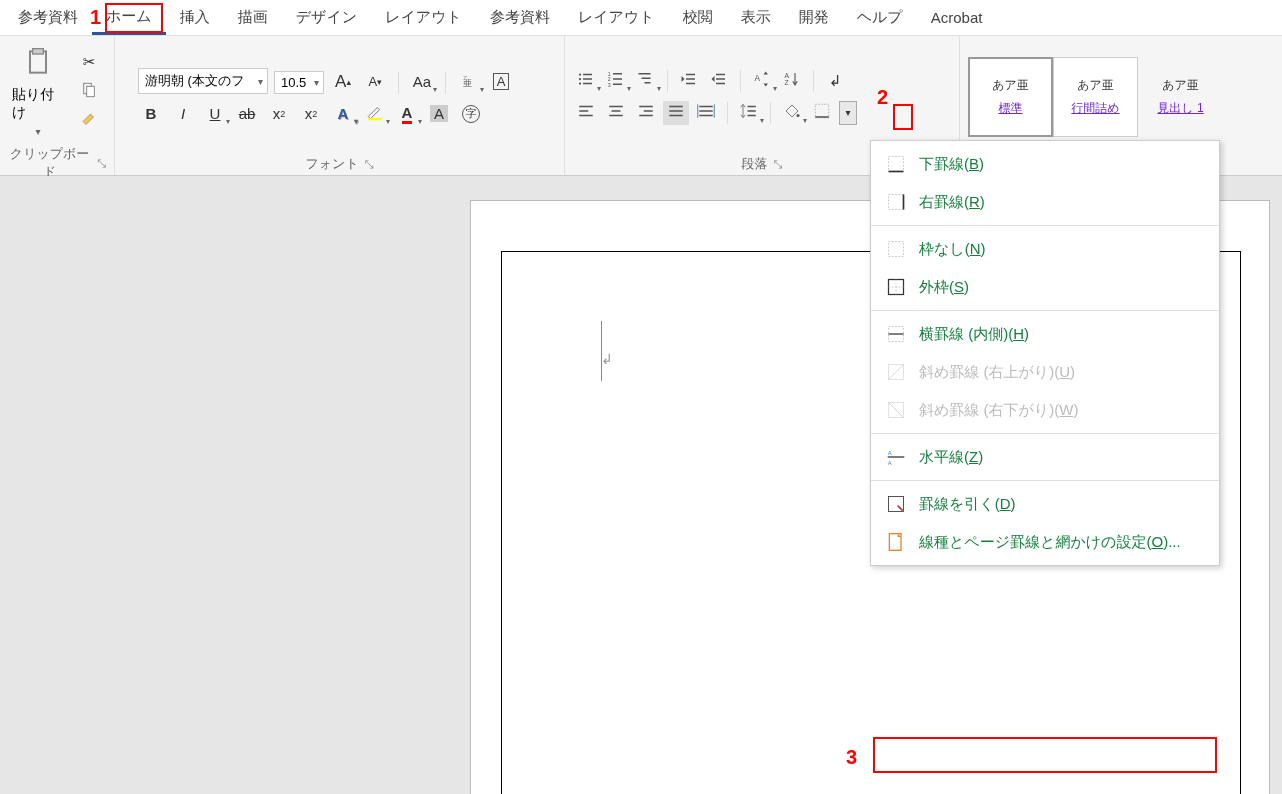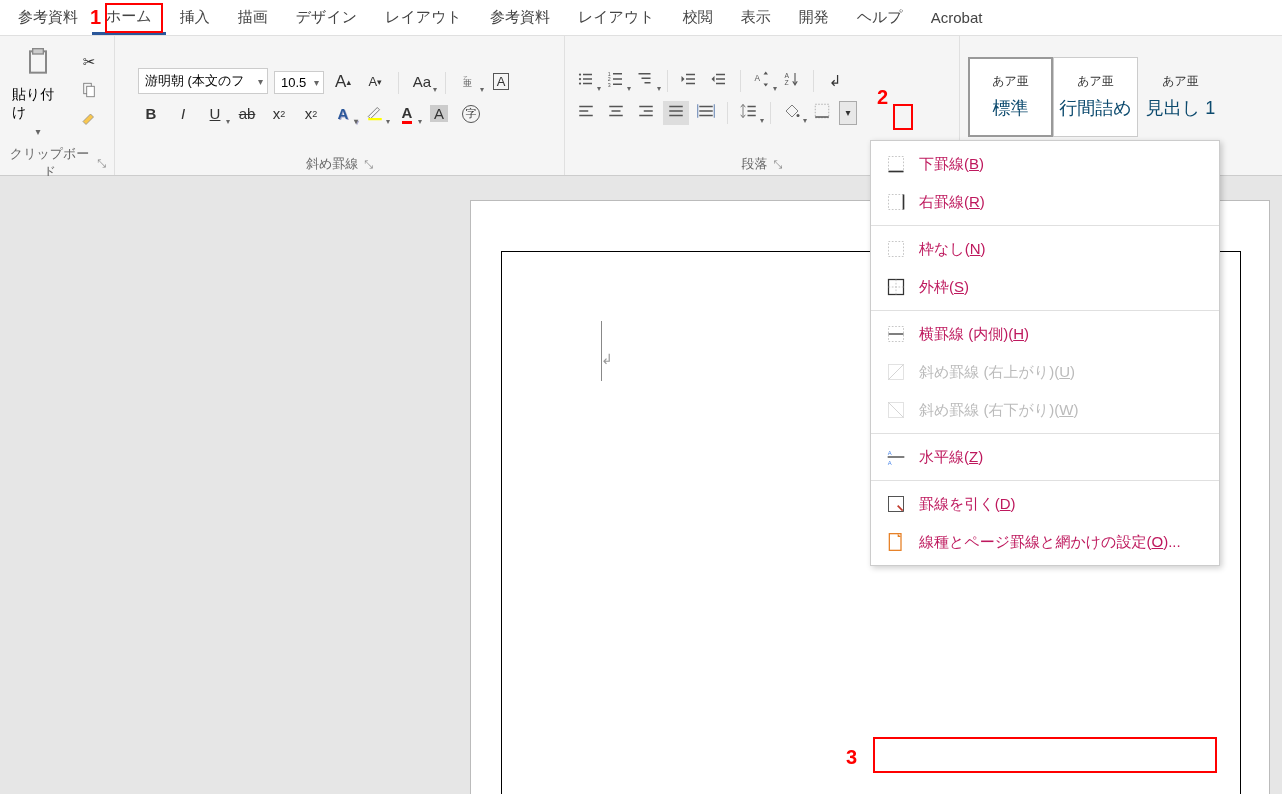--- a/index.html
+++ b/index.html
@@ -36,36 +36,36 @@
 
 .para-rows { display: flex; flex-direction: column; gap: 8px; }
 .para-row { display: flex; align-items: center; gap: 4px; }
 .divider { width: 1px; height: 22px; background: #ddd; margin: 0 4px; }
 
 
 .styles-body { display: flex; gap: 0; }
 .style-item { width: 85px; height: 80px; border: 1px solid #ccc; display: flex; flex-direction: column; align-items: center; justify-content: center; background: #fff; }
 .style-item.selected { border: 2px solid #999; }
 .style-preview { font-size: 12px; color: #333; }
-.style-name { font-size: 18px; color: #0c4a6e; margin-top: 6px; }
+.style-name { font-size: 12px; color: #6d28d9; margin-top: 6px; text-decoration: underline; }
 
 
 .anno { position: absolute; font-weight: bold; color: #ff0000; font-size: 20px; z-index: 200; }
 .redbox { position: absolute; border: 2px solid #ff0000; z-index: 190; pointer-events: none; }
 
 
 .doc-area { position: absolute; top: 176px; left: 0; right: 0; bottom: 0; background: #e6e6e6; }
 .page { position: absolute; left: 470px; top: 24px; width: 800px; height: 900px; background: #fff; border: 1px solid #bbb; }
 .page-inner-border { position: absolute; left: 30px; top: 50px; width: 740px; height: 700px; border: 1px solid #000; }
 .cursor-mark { position: absolute; left: 130px; top: 150px; font-size: 14px; color: #999; }
 .cursor-caret { position: absolute; left: 130px; top: 120px; width: 1px; height: 60px; background: #888; }
 
 
 .dropdown { position: absolute; left: 870px; top: 140px; width: 350px; background: #fff; border: 1px solid #ccc; box-shadow: 2px 2px 6px rgba(0,0,0,.2); z-index: 100; padding: 4px 0; }
-.dd-item { display: flex; align-items: center; gap: 12px; padding: 8px 14px; font-size: 15px; color: #be185d; cursor: pointer; }
+.dd-item { display: flex; align-items: center; gap: 12px; padding: 8px 14px; font-size: 15px; color: #15803d; cursor: pointer; }
 .dd-item.disabled { color: #bbb; cursor: default; }
 .dd-icon { width: 22px; height: 22px; display: flex; align-items: center; justify-content: center; }
 .dd-icon svg { width: 20px; height: 20px; }
 .dd-sep { height: 1px; background: #e0e0e0; margin: 4px 0; }
 .accel { text-decoration: underline; }
 
 .border-button-active { background: #e8e8e8; border: 1px solid #aaa; }
 </style>
 </head>
 <body>
@@ -169,21 +169,21 @@
           <span class="rb">
               <span style="background:#ccc;padding:0 4px">A</span>
             </span>
           <span class="rb">
               <span style="border:1.5px solid #555;border-radius:50%;width:18px;height:18px;display:inline-flex;align-items:center;justify-content:center;font-size:11px">字</span>
             </span>
         </div>
       </div>
     </div>
     <div class="group-label">
-      <span>斜め罫線</span>
+      <span>フォント</span>
       <span class="launcher">⤡</span>
     </div>
   </div>
 
   <div class="group" style="width:395px">
     <div class="group-body">
       <div class="para-rows">
         <div class="para-row">
           <span class="rb small-caret">
               <span><svg viewBox="0 0 24 24">

